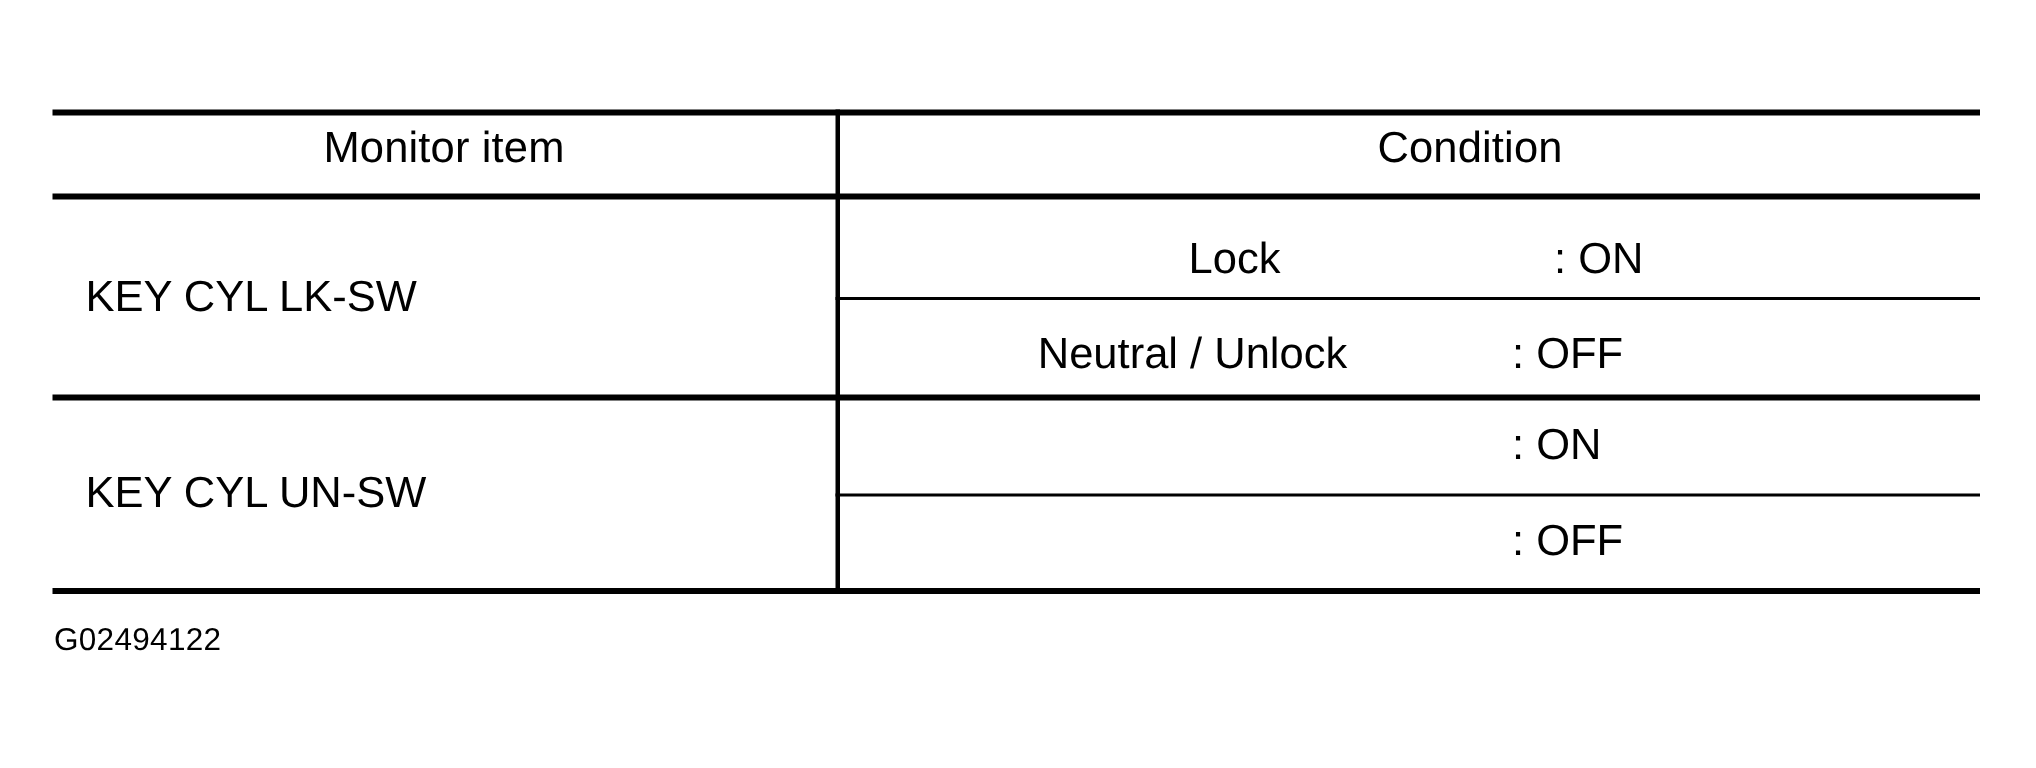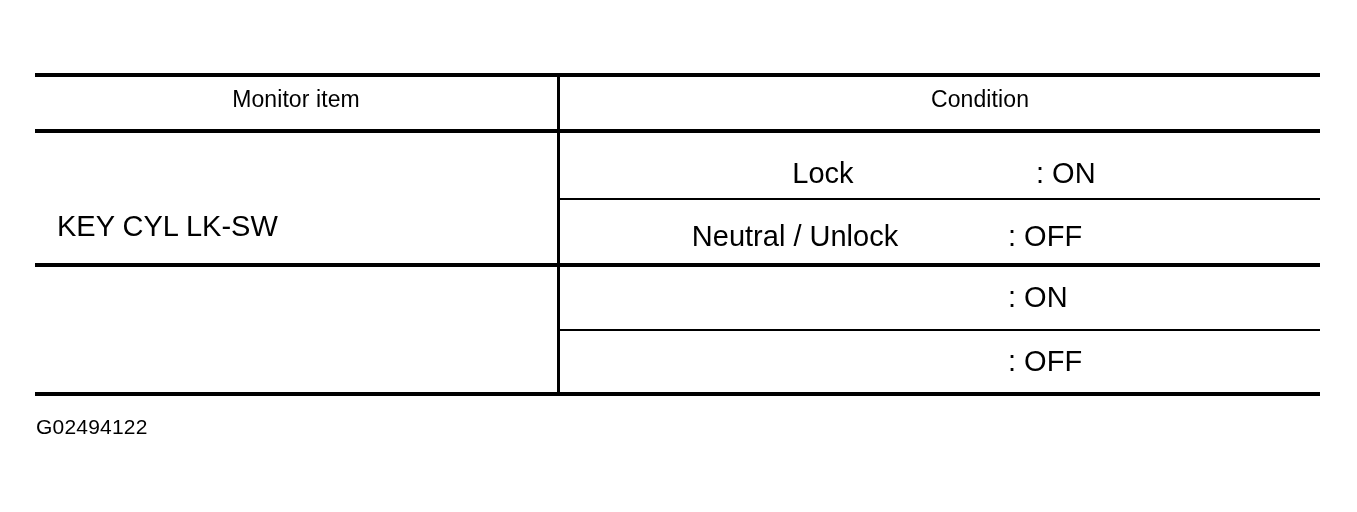--- a/index.html
+++ b/index.html
@@ -69,37 +69,36 @@
   }
 
   
   .head-cell {
     position: absolute;
     top: 4px;
     height: 45px;
     display: flex;
     align-items: center;
     justify-content: center;
-    font-size: 23px;
+    font-size: 29px;
     letter-spacing: 0.1px;
     white-space: nowrap;
   }
   .head-monitor   { left: 0px;   width: 522px; }
   .head-condition { left: 525px; width: 760px; padding-left: 40px; }
 
   
   .item-label {
     position: absolute;
     left: 22px;
     width: 490px;
     font-size: 29px;
     white-space: nowrap;
     display: flex;
     align-items: center;
-    margin-top: 28px;
   }
   .item-1 { top: 60px;  height: 130px; }
   .item-2 { top: 193px; height: 126px; }
 
   
   .cond-row {
     position: absolute;
     left: 525px;
     width: 760px;
     display: flex;
@@ -156,20 +155,21 @@
     <div class="cond-row cond-1">
       <span class="cond-name">Lock</span>
       <span class="cond-value">: ON</span>
     </div>
 
     <div class="cond-row cond-2">
       <span class="cond-name">Neutral / Unlock</span>
       <span class="cond-value">: OFF</span>
     </div>
 
+    <div class="item-label item-2">KEY CYL UN-SW</div>
 
     <div class="cond-row cond-3">
       <span class="cond-value">: ON</span>
     </div>
 
     <div class="cond-row cond-4">
       <span class="cond-value">: OFF</span>
     </div>
 
   </div>

